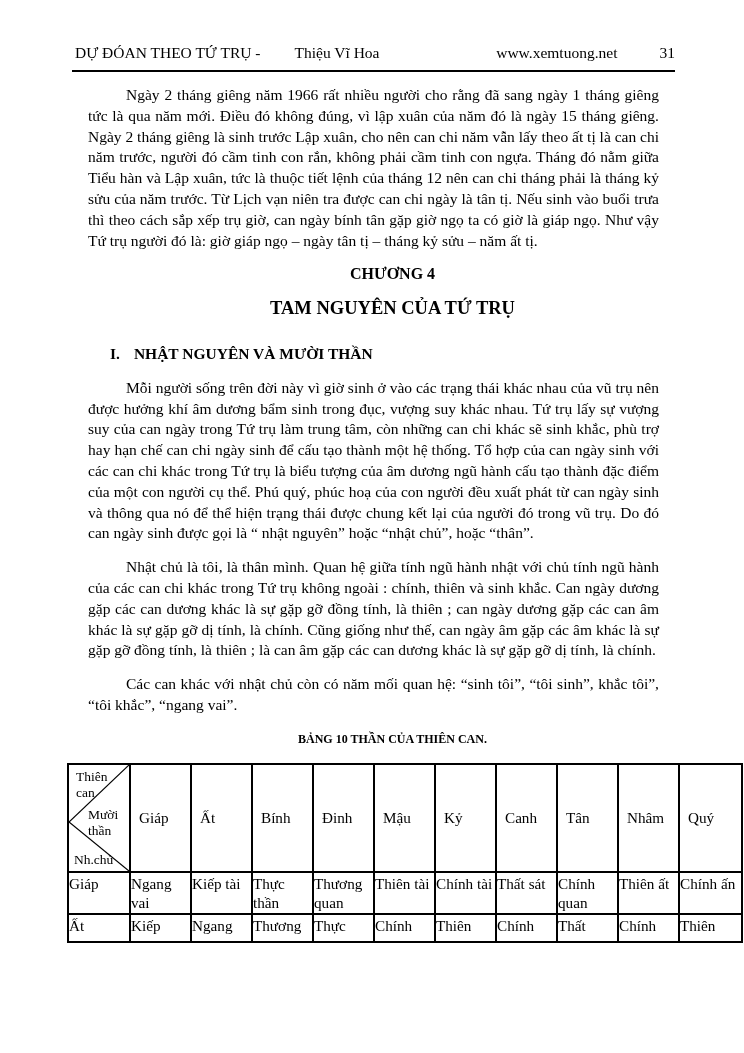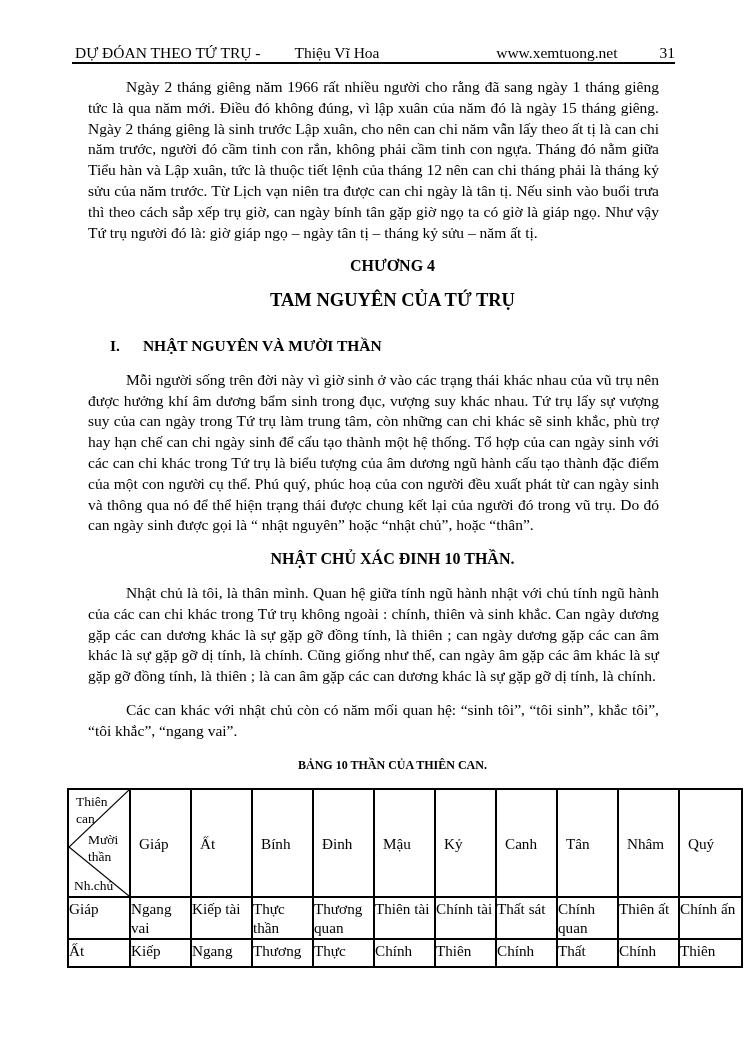--- a/index.html
+++ b/index.html
@@ -4,21 +4,21 @@
 <style>
   html,body{margin:0;padding:0;background:#e8e8e8;}
   .page{
     width:744px;height:1053px;background:#ffffff;position:relative;
     margin:0 auto;color:#000;
     font-family:"Liberation Serif","DejaVu Serif",serif;
     box-sizing:border-box;overflow:hidden;
   }
   
   .running-header{
-    margin:0 69px 0 72px;padding:44px 0 0 3px;
+    margin:0 69px 0 72px;padding:44px 0 8px 3px;
     border-bottom:2px solid #000;
     display:flex;align-items:baseline;
     font-size:15.5px;white-space:nowrap;
   }
   .rh-title{flex:none;}
   .rh-author{margin-left:34px;}
   .rh-site{margin-left:auto;}
   .rh-pagenum{margin-left:42px;}
   
   .body-text{
@@ -34,21 +34,21 @@
     text-align:center;font-weight:bold;font-size:16px;margin-top:17px;text-indent:0;
   }
   .chapter-title{
     text-align:center;font-weight:bold;font-size:18.5px;margin-top:21px;text-indent:0;
   }
   .section-heading{
     font-weight:bold;font-size:15.5px;margin-top:25px;
     display:flex;text-indent:0;
   }
   .section-number{padding-left:35px;}
-  .section-title{margin-left:23px;}
+  .section-title{margin-left:14px;}
   .subheading{
     text-align:center;font-weight:bold;font-size:16px;margin-top:14px;text-indent:0;
   }
   .table-title{
     text-align:center;font-weight:bold;font-size:12px;margin-top:23px;text-indent:0;
   }
   
   table.ten-gods{
     border-collapse:collapse;table-layout:fixed;
     margin:10px 0 0 67px;width:674px;
@@ -86,21 +86,20 @@
     <p class="chapter-label">CHƯƠNG 4</p>
     <p class="chapter-title">TAM NGUYÊN CỦA TỨ TRỤ</p>
 
     <div class="section-heading">
       <span class="section-number">I.</span>
       <span class="section-title">NHẬT NGUYÊN VÀ MƯỜI THẦN</span>
     </div>
 
     <p class="p2">Mỗi người sống trên đời này vì giờ sinh ở vào các trạng thái khác nhau của vũ trụ nên được hưởng khí âm dương bẩm sinh trong đục, vượng suy khác nhau. Tứ trụ lấy sự vượng suy của can ngày trong Tứ trụ làm trung tâm, còn những can chi khác sẽ sinh khắc, phù trợ hay hạn chế can chi ngày sinh để cấu tạo thành một hệ thống. Tổ hợp của can ngày sinh với các can chi khác trong Tứ trụ là biểu tượng của âm dương ngũ hành cấu tạo thành đặc điểm của một con người cụ thể. Phú  quý, phúc hoạ của con người đều xuất phát từ can ngày sinh và thông qua nó để thể hiện trạng thái được chung kết lại của người đó trong vũ trụ. Do đó can ngày sinh được gọi là “ nhật nguyên” hoặc “nhật chủ”, hoặc “thân”.</p>
 
-    <p class="subheading">NHẬT CHỦ XÁC ĐINH 10 THẦN.</p>
 
     <p class="p3">Nhật chủ là tôi, là thân mình. Quan hệ giữa tính ngũ hành nhật với chủ tính ngũ hành của các can chi khác trong Tứ trụ không ngoài : chính, thiên và sinh khắc. Can ngày dương gặp các can dương khác là sự gặp gỡ đồng tính, là thiên ; can ngày dương  gặp các can âm khác là sự gặp gỡ dị tính, là chính. Cũng giống như thế, can ngày âm gặp các âm khác là sự gặp gỡ đồng tính, là thiên ; là can âm gặp các can dương khác là sự gặp gỡ dị tính, là chính.</p>
     <p class="p4">Các can khác với nhật chủ còn có năm mối quan hệ: “sinh tôi”, “tôi sinh”, khắc tôi”, “tôi khắc”, “ngang vai”.</p>
 
     <p class="table-title">BẢNG 10 THẦN CỦA THIÊN CAN.</p>
   </div>
 
   <table class="ten-gods">
     <colgroup>
       <col style="width:62px">

